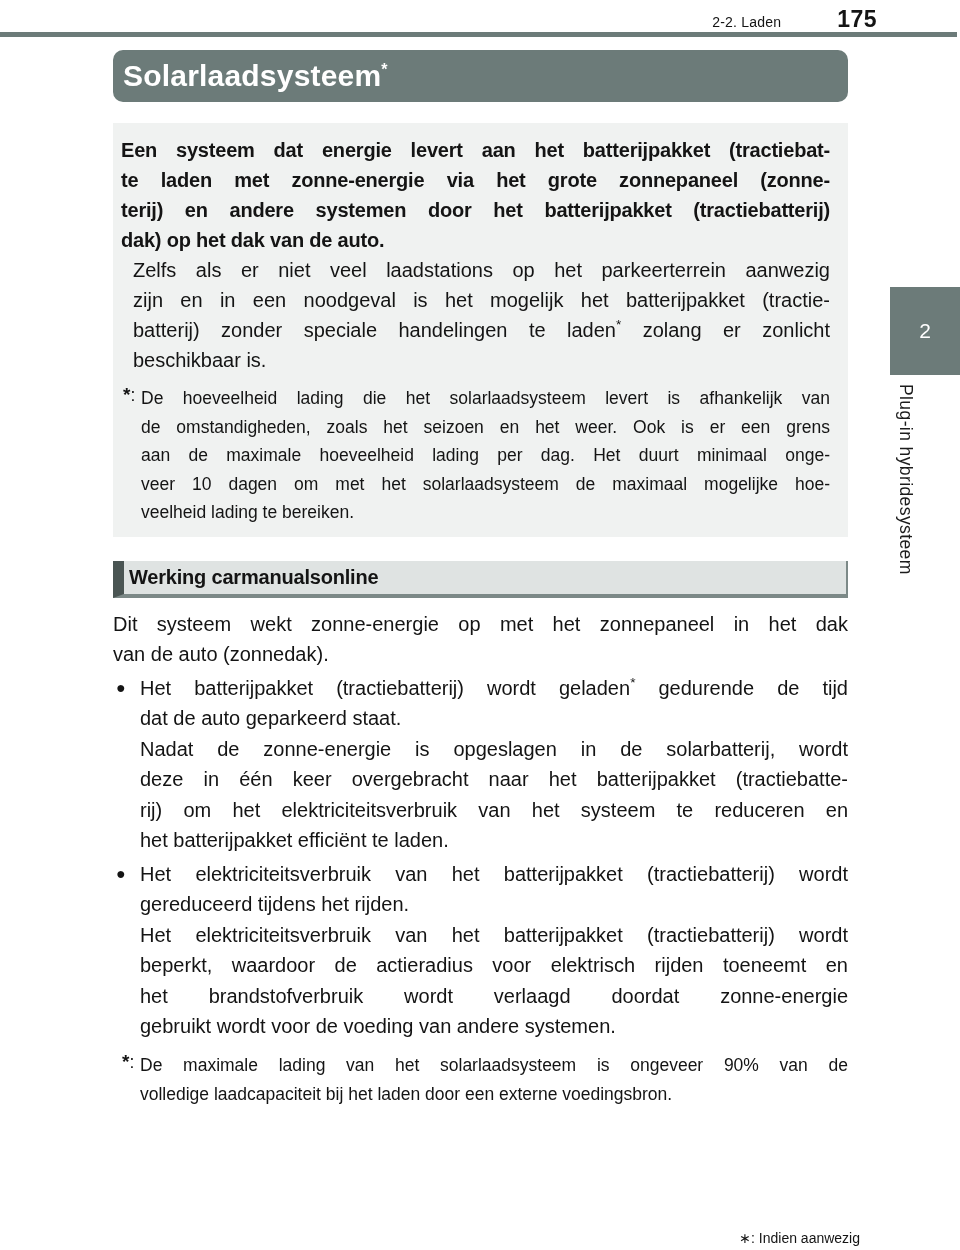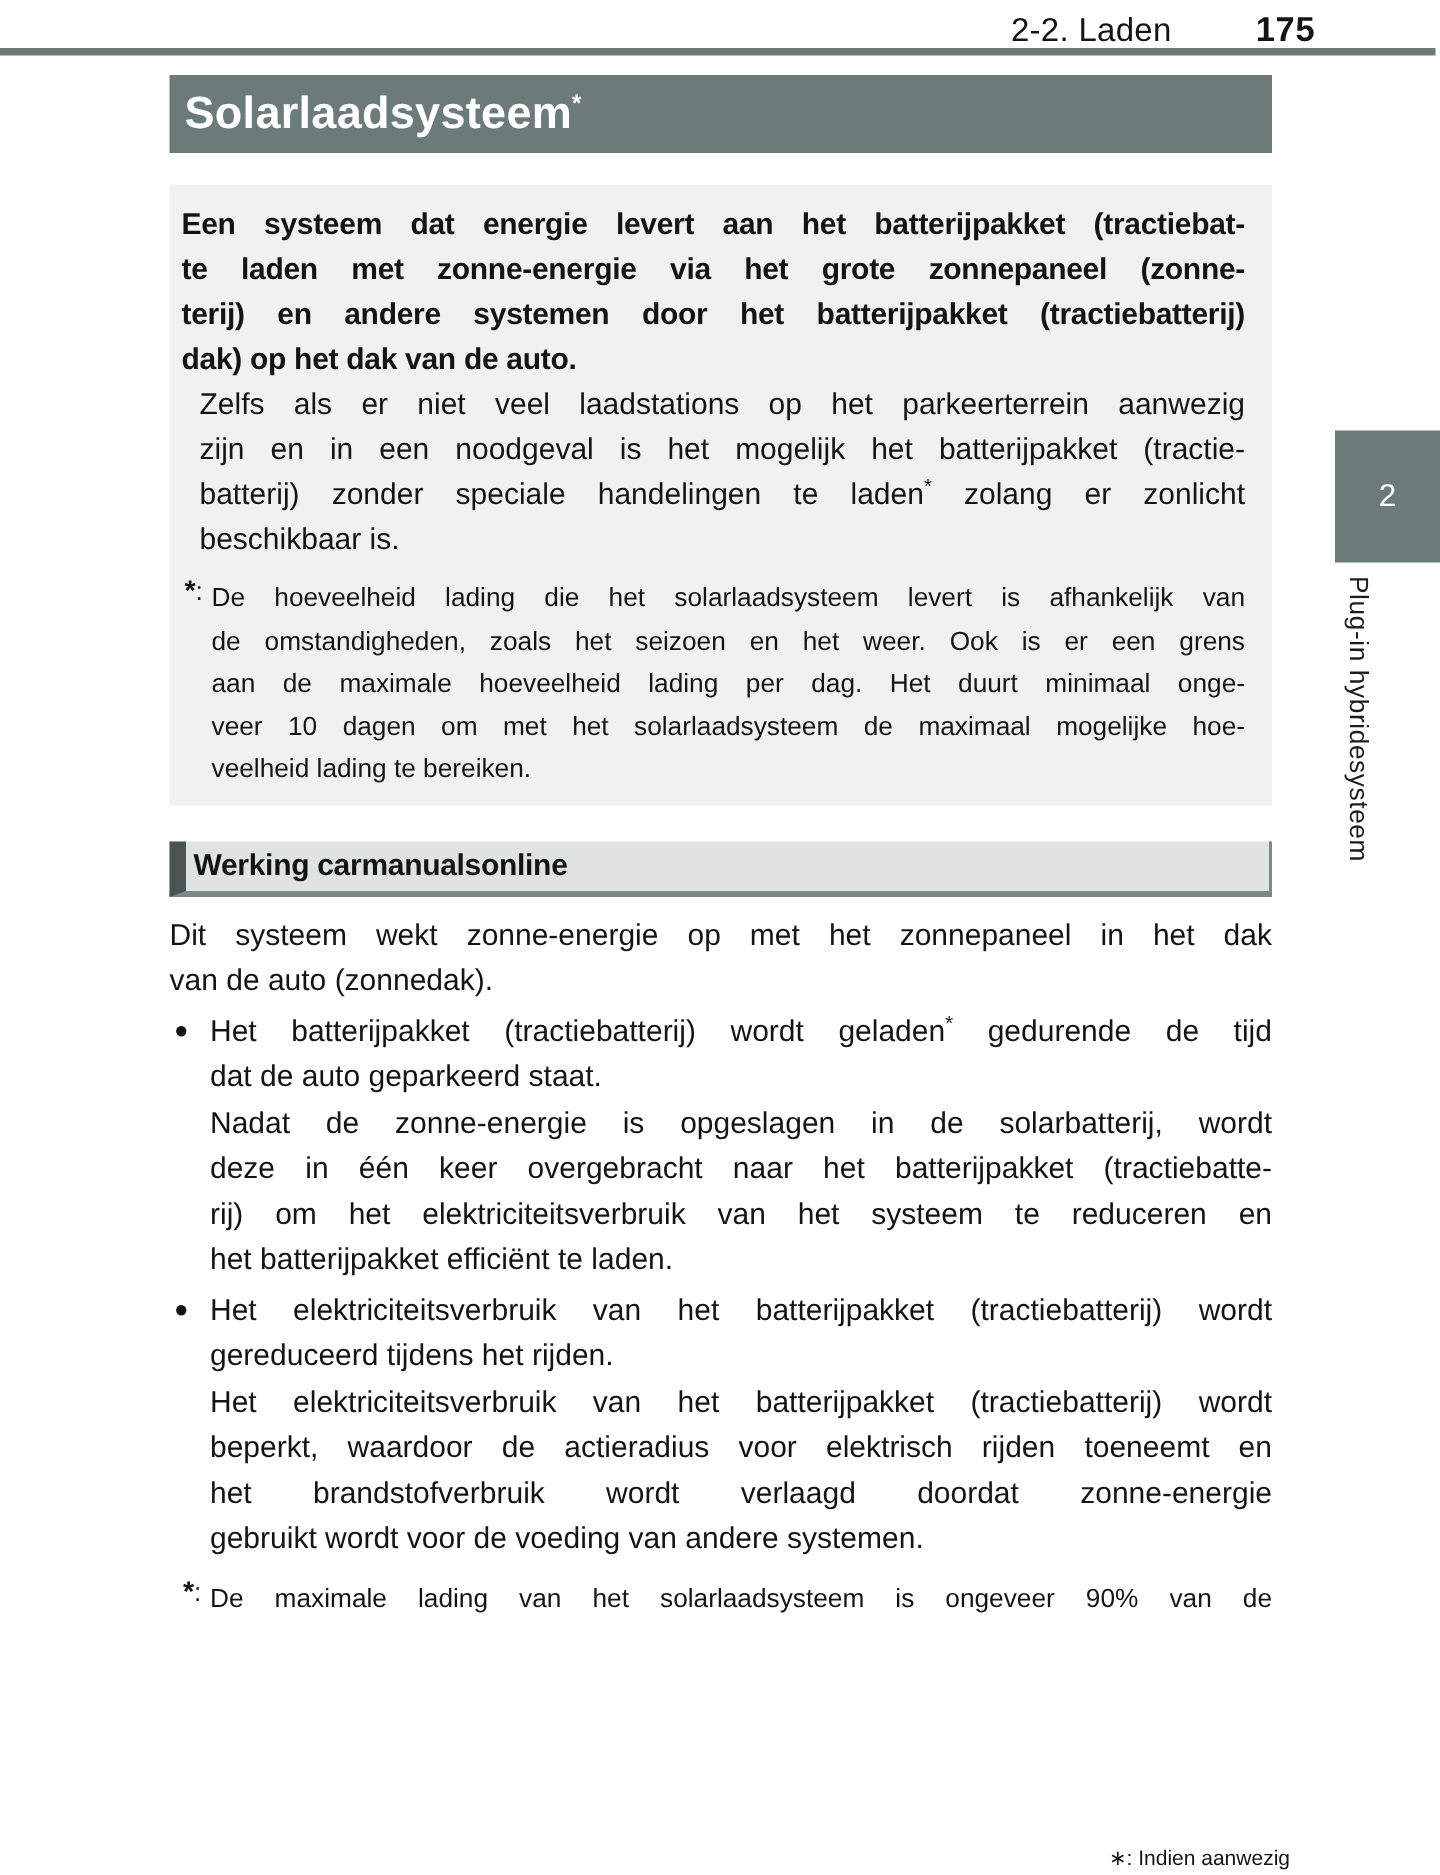--- a/index.html
+++ b/index.html
@@ -16,29 +16,29 @@
   body{
     width:960px;height:1250px;position:relative;overflow:hidden;
     font-family:"Liberation Sans","DejaVu Sans",sans-serif;
     color:var(--text_color);
   }
   
   .page-header{
     position:absolute;top:6px;right:83px;
     display:flex;align-items:baseline;gap:56px;
   }
-  .crumb{font-size:22px;letter-spacing:0.2px;}
+  .crumb{font-size:14px;letter-spacing:0.2px;}
   .pagenum{font-size:23px;font-weight:bold;letter-spacing:0.5px;}
   .top-rule{position:absolute;top:32px;left:0;width:957px;height:5px;background:var(--accent);}
   
   .content{position:absolute;left:113px;top:50px;width:735px;}
   .title-bar{
     height:52px;background:var(--accent);color:#fff;
     font-size:30px;font-weight:bold;line-height:52px;
-    padding-left:10px;letter-spacing:0.2px;
+    padding-left:10px;letter-spacing:0.2px;border-radius:10px;
   }
   .title-bar sup{font-size:16px;vertical-align:super;line-height:0;}
   
   .intro-box{
     margin-top:21px;background:var(--intro_box_bg);
     padding:12px 18px 10px 8px;
   }
   .intro-bold{font-weight:bold;font-size:20px;letter-spacing:-0.2px;}
   .intro-bold .ln{line-height:30px;}
   .intro-para{margin-left:12px;font-size:20px;}
@@ -144,20 +144,21 @@
     <span class="ln jl">gereduceerd tijdens het rijden.</span>
     <span class="ln j">Het elektriciteitsverbruik van het batterijpakket (tractiebatterij) wordt</span>
     <span class="ln j">beperkt, waardoor de actieradius voor elektrisch rijden toeneemt en</span>
     <span class="ln j">het brandstofverbruik wordt verlaagd doordat zonne-energie</span>
     <span class="ln jl">gebruikt wordt voor de voeding van andere systemen.</span>
   </div>
 
   <div class="fn body-fn">
     <span class="fn-marker"><span class="star">*</span><span>:</span></span>
     <span class="ln j">De maximale lading van het solarlaadsysteem is ongeveer 90% van de</span>
+    <span class="ln jl">volledige laadcapaciteit bij het laden door een externe voedingsbron.</span>
   </div>
 
 </div>
 
 <div class="footer-note">∗: Indien aanwezig</div>
 <div class="watermark">carmanualsonline.info</div>
 
 <div class="chapter-tab">
     <span>2</span>
   </div>

